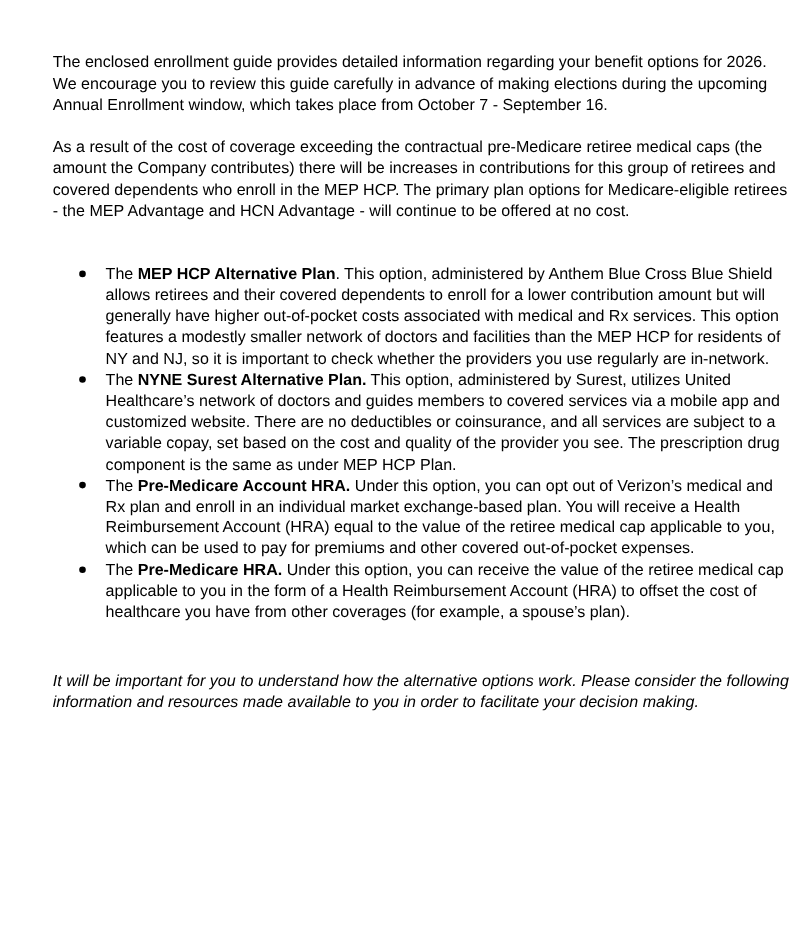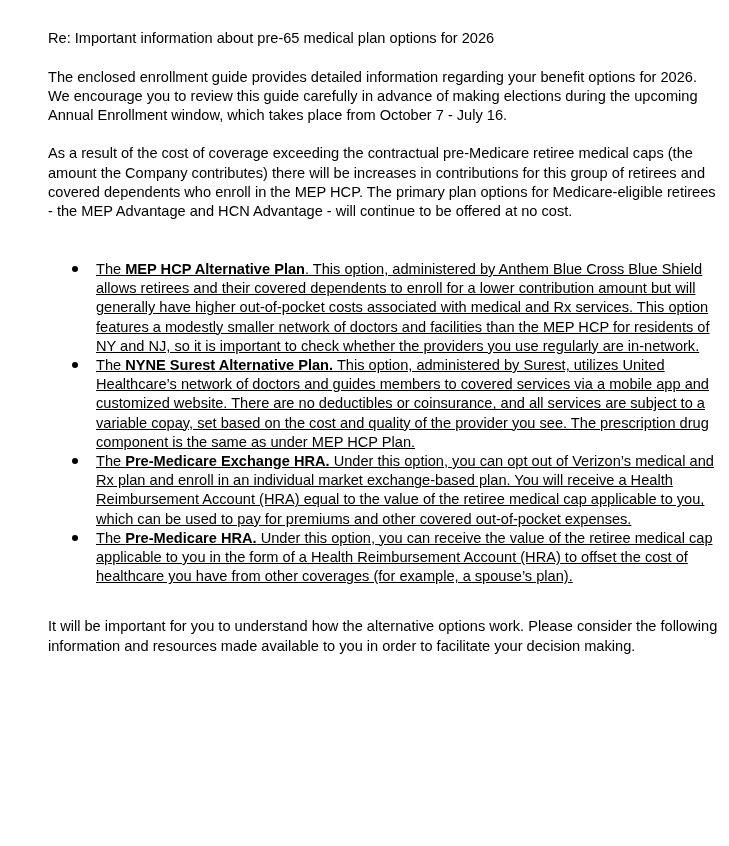--- a/index.html
+++ b/index.html
@@ -29,66 +29,64 @@
     .gap { height: 19.2px; }
     ul.options {
       list-style: none;
       margin: 0;
       padding: 0;
       margin-top: 19.6px;
     }
     ul.options li {
       position: relative;
       padding-left: 48px;
-      text-decoration: underline;
     }
     ul.options li .bullet {
       position: absolute;
       left: 24px;
       top: 0;
       width: 10px;
       text-align: left;
     }
     ul.options li .bullet::before {
       content: "";
       display: inline-block;
       width: 6px;
       height: 6px;
       border-radius: 50%;
       background: #000;
       position: relative;
       top: -2px;
     }
     b { font-weight: bold; }
-    .closing { margin-top: 31px; }
+    .closing { margin-top: 44px; font-style: italic; }
   </style>
 </head>
 <body>
 
 <div class="doc">
   <div class="gap"></div>
-  <p>Re: Important information about pre-65 medical plan options for 2026</p>
   <div class="gap"></div>
-  <p>The enclosed enrollment guide provides detailed information regarding your benefit options for 2026. We encourage you to review this guide carefully in advance of making elections during the upcoming Annual Enrollment window, which takes place from October 7 - July 16.</p>
+  <p>The enclosed enrollment guide provides detailed information regarding your benefit options for 2026. We encourage you to review this guide carefully in advance of making elections during the upcoming Annual Enrollment window, which takes place from October 7 - September 16.</p>
   <div class="gap"></div>
   <p>As a result of the cost of coverage exceeding the contractual pre-Medicare retiree medical caps (the amount the Company contributes) there will be increases in contributions for this group of retirees and covered dependents who enroll in the MEP HCP. The primary plan options for Medicare-eligible retirees - the MEP Advantage and HCN Advantage - will continue to be offered at no cost.</p>
   <div class="gap"></div>
 
   <ul class="options">
     <li>
       <span class="bullet"></span>
       <span>The </span><b>MEP HCP Alternative Plan</b><span>. This option, administered by Anthem Blue Cross Blue Shield allows retirees and their covered dependents to enroll for a lower contribution amount but will generally have higher out-of-pocket costs associated with medical and Rx services. This option features a modestly smaller network of doctors and facilities than the MEP HCP for residents of NY and NJ, so it is important to check whether the providers you use regularly are in-network.</span>
     </li>
     <li>
       <span class="bullet"></span>
       <span>The </span><b>NYNE Surest Alternative Plan.</b><span> This option, administered by Surest, utilizes United Healthcare’s network of doctors and guides members to covered services via a mobile app and customized website. There are no deductibles or coinsurance, and all services are subject to a variable copay, set based on the cost and quality of the provider you see. The prescription drug component is the same as under MEP HCP Plan.</span>
     </li>
     <li>
       <span class="bullet"></span>
-      <span>The </span><b>Pre-Medicare Exchange HRA.</b><span> Under this option, you can opt out of Verizon’s medical and Rx plan and enroll in an individual market exchange-based plan. You will receive a Health Reimbursement Account (HRA) equal to the value of the retiree medical cap applicable to you, which can be used to pay for premiums and other covered out-of-pocket expenses.</span>
+      <span>The </span><b>Pre-Medicare Account HRA.</b><span> Under this option, you can opt out of Verizon’s medical and Rx plan and enroll in an individual market exchange-based plan. You will receive a Health Reimbursement Account (HRA) equal to the value of the retiree medical cap applicable to you, which can be used to pay for premiums and other covered out-of-pocket expenses.</span>
     </li>
     <li>
       <span class="bullet"></span>
       <span>The </span><b>Pre-Medicare HRA.</b><span> Under this option, you can receive the value of the retiree medical cap applicable to you in the form of a Health Reimbursement Account (HRA) to offset the cost of healthcare you have from other coverages (for example, a spouse’s plan).</span>
     </li>
   </ul>
 
   <p class="closing">It will be important for you to understand how the alternative options work. Please consider the following information and resources made available to you in order to facilitate your decision making.</p>
 </div>
 

